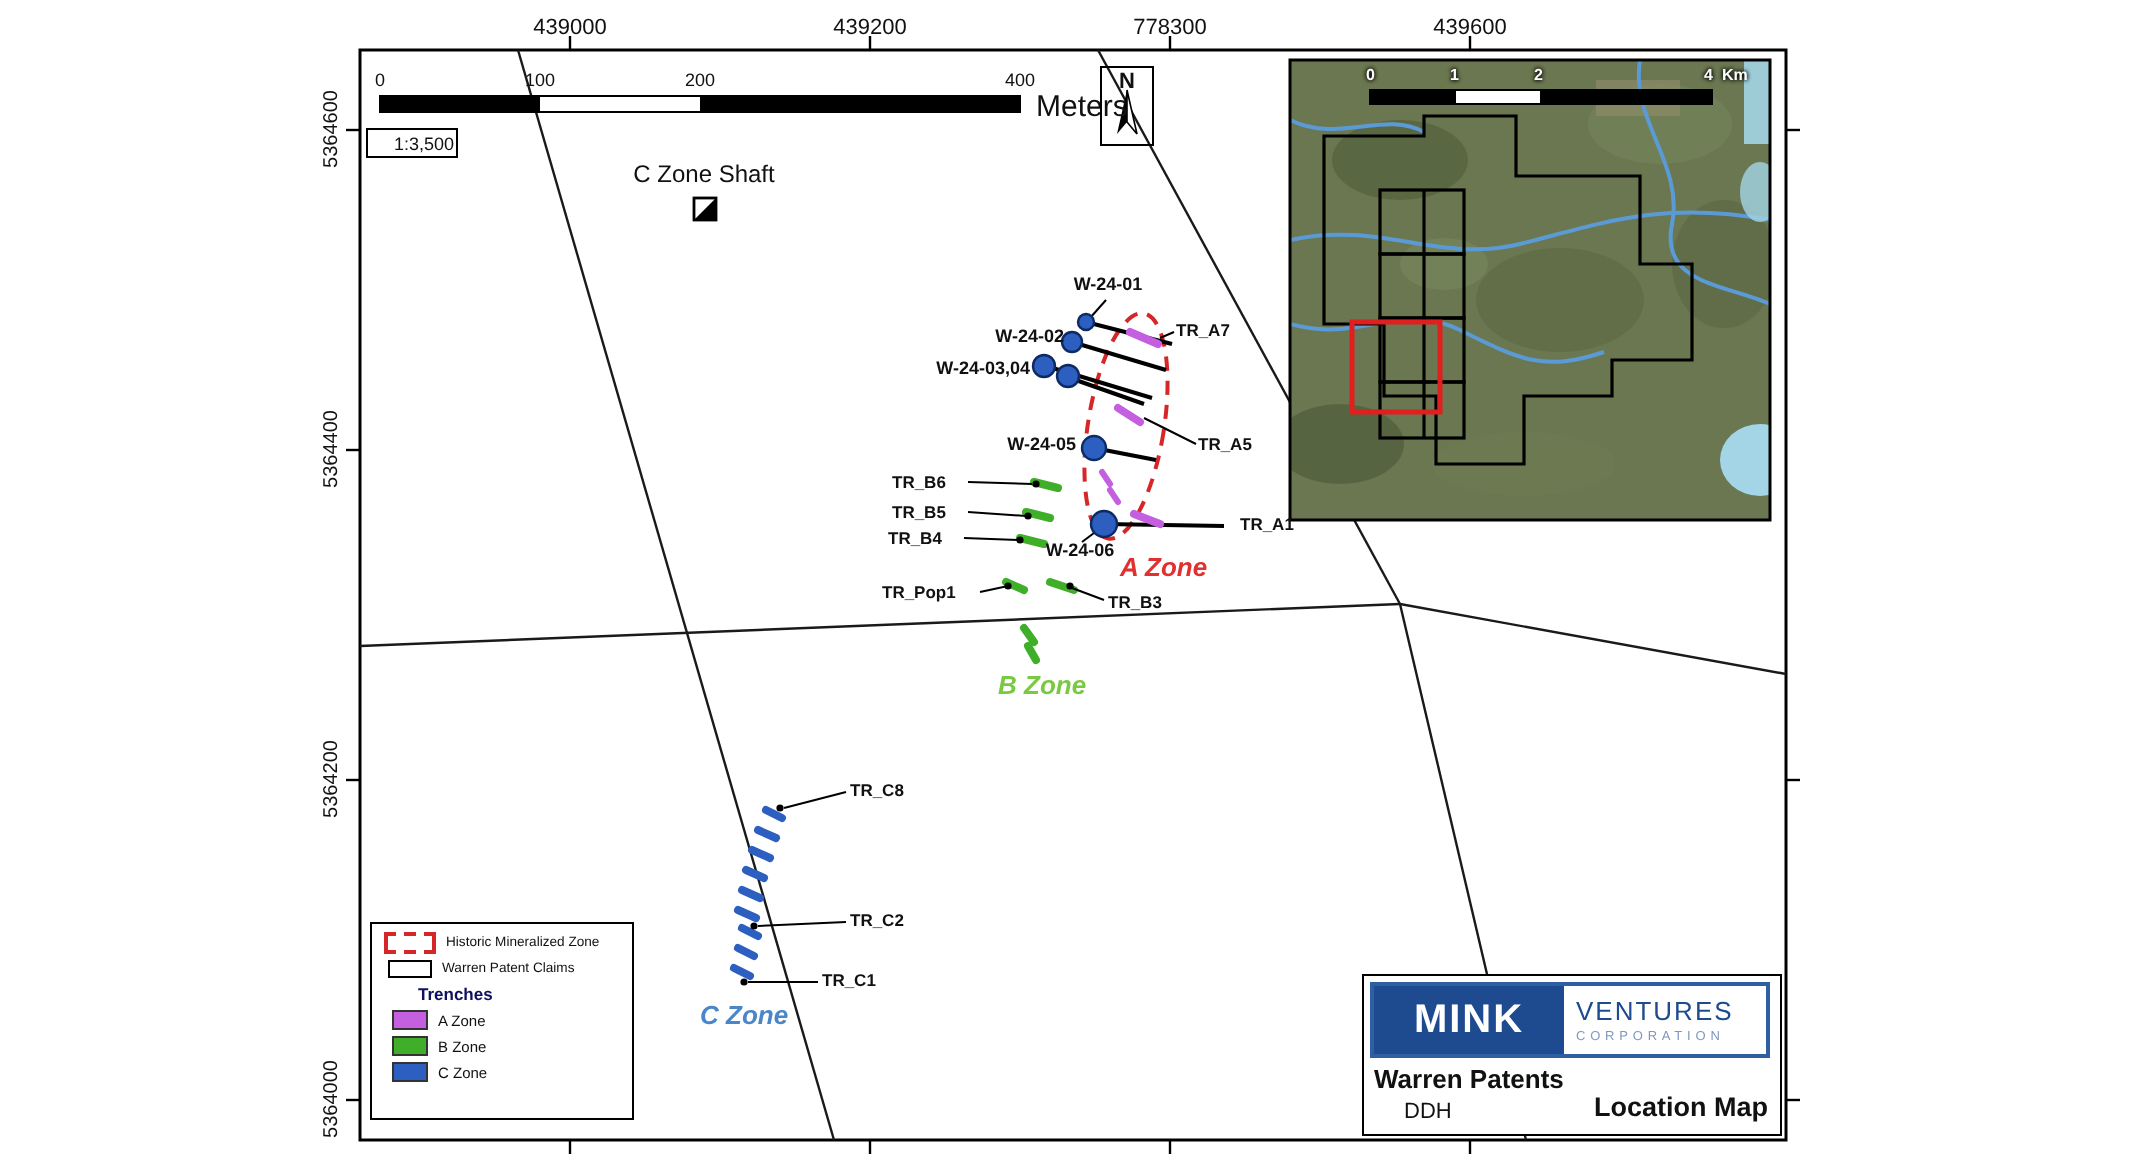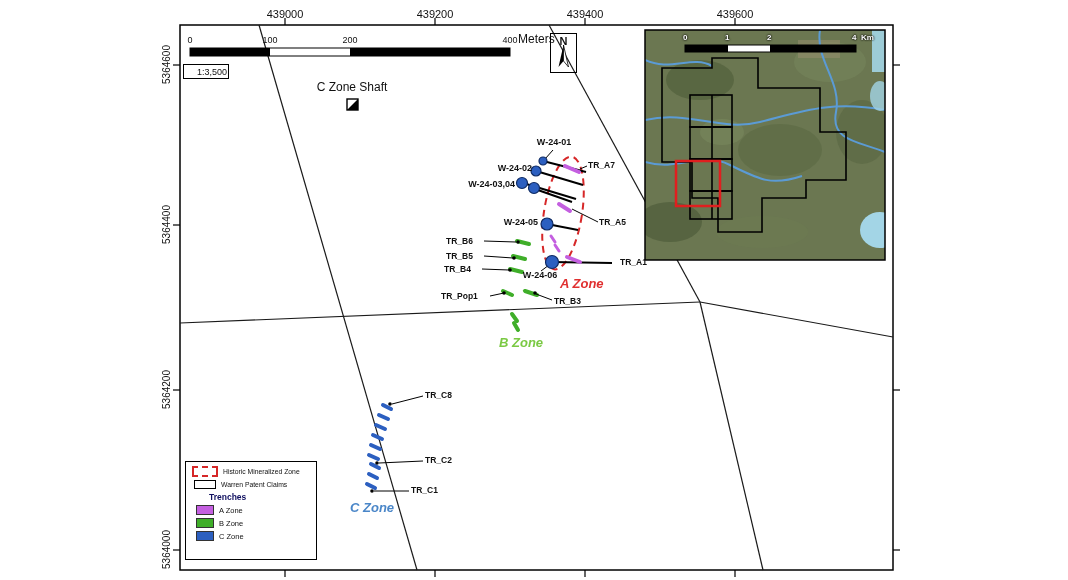--- a/index.html
+++ b/index.html
@@ -203,32 +203,32 @@
       <circle cx="536" cy="171" r="5"></circle>
       <circle cx="522" cy="183" r="5.5"></circle>
       <circle cx="534" cy="188" r="5.5"></circle>
       <circle cx="547" cy="224" r="6"></circle>
       <circle cx="552" cy="262" r="6.5"></circle>
     </g>
   </svg>
 
   <div class="lbl xtick" style="left:255px">439000</div>
   <div class="lbl xtick" style="left:405px">439200</div>
-  <div class="lbl xtick" style="left:555px">439400</div>
+  <div class="lbl xtick" style="left:555px">778300</div>
   <div class="lbl xtick" style="left:705px">439600</div>
   <div class="lbl ytick" style="top:59px">5364600</div>
   <div class="lbl ytick" style="top:219px">5364400</div>
   <div class="lbl ytick" style="top:384px">5364200</div>
   <div class="lbl ytick" style="top:544px">5364000</div>
 
   <div class="lbl sbnum" style="left:175px">0</div>
   <div class="lbl sbnum" style="left:255px">100</div>
   <div class="lbl sbnum" style="left:335px">200</div>
   <div class="lbl sbnum" style="left:495px">400</div>
-  <div class="lbl" style="left:518px;top:32px;font-size:12px">Meters</div>
+  <div class="lbl" style="left:518px;top:45px;font-size:15px">Meters</div>
   <div class="box" id="ratio">1:3,500</div>
 
   <div class="box" id="northbox" style="background:transparent;">
     <div class="n">N</div>
   </div>
 
   <div class="lbl" style="left:302px;top:80px;width:100px;text-align:center;font-size:12px;font-weight:normal">C Zone Shaft</div>
 
   <div class="lbl holelbl" style="left:528px;top:137px;width:52px;text-align:center">W-24-01</div>
   <div class="lbl holelbl" style="left:484px;top:163px;width:48px;text-align:right">W-24-02</div>
@@ -277,14 +277,26 @@
     <div class="lrow">
       <span class="sw-zone" style="background:#3fae29"></span>
       <span class="ztxt">B Zone</span>
     </div>
     <div class="lrow">
       <span class="sw-zone" style="background:#2c5fc0"></span>
       <span class="ztxt">C Zone</span>
     </div>
   </div>
 
+  <div class="box" id="titleblock">
+    <div id="logo">
+      <div class="mink">MINK</div>
+      <div class="right">
+        <div class="ventures">VENTURES</div>
+        <div class="corporation">CORPORATION</div>
+      </div>
+    </div>
+    <div id="tb-title">Warren Patents</div>
+    <div id="tb-sub">DDH</div>
+    <div id="tb-type">Location Map</div>
+  </div>
 
 </div>
 
 </body></html>

